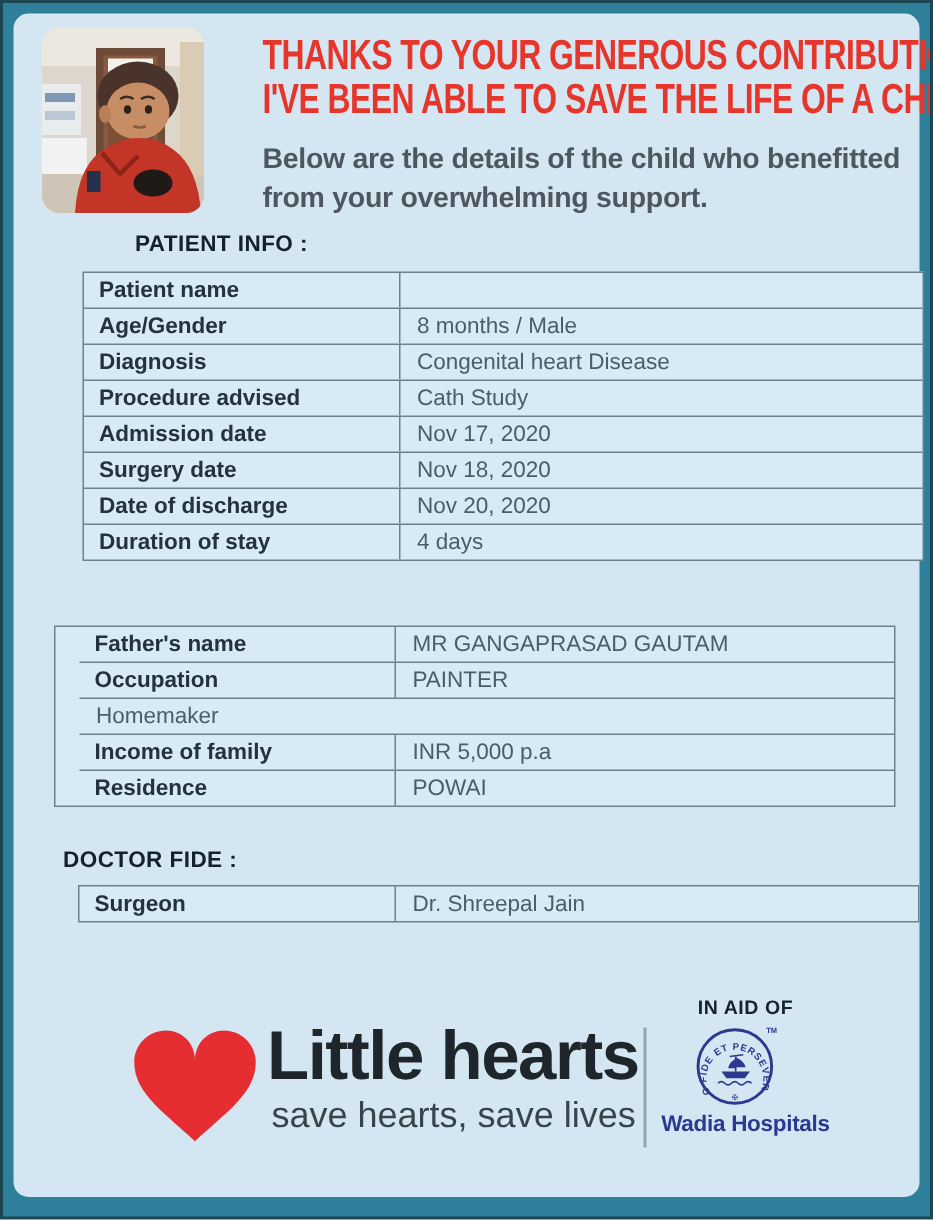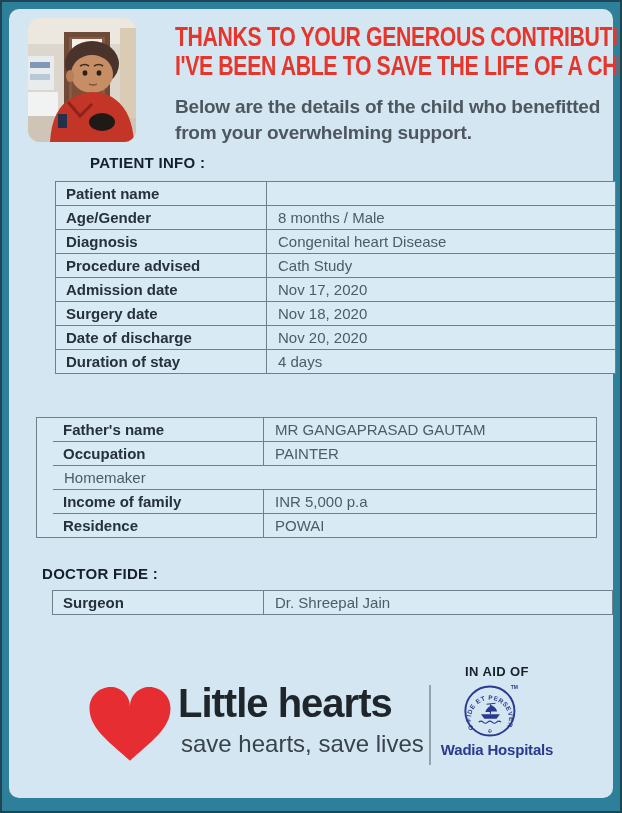--- a/index.html
+++ b/index.html
@@ -58,21 +58,21 @@
     padding-left:10px;font-size:15px;font-weight:bold;color:#25313c;
     line-height:23px;white-space:nowrap;overflow:hidden;
   }
   .t-value{
     flex:1;padding-left:11px;font-size:15px;color:#4c5c68;
     line-height:23px;white-space:nowrap;overflow:hidden;
   }
   
   .heart{position:absolute;left:76px;top:670px;width:90px;height:88px;}
   .brand{
-    position:absolute;left:169px;top:671px;font-size:40px;font-weight:bold;
+    position:absolute;left:169px;top:671px;font-size:46px;font-weight:bold;
     color:#1f262b;letter-spacing:-1px;line-height:46px;white-space:nowrap;
   }
   .tagline{
     position:absolute;left:172px;top:722px;font-size:24px;font-weight:500;
     color:#39434b;line-height:26px;white-space:nowrap;
   }
   .footer-divider{
     position:absolute;left:420px;top:676px;width:2px;height:80px;
     background:#95a4ab;
   }

